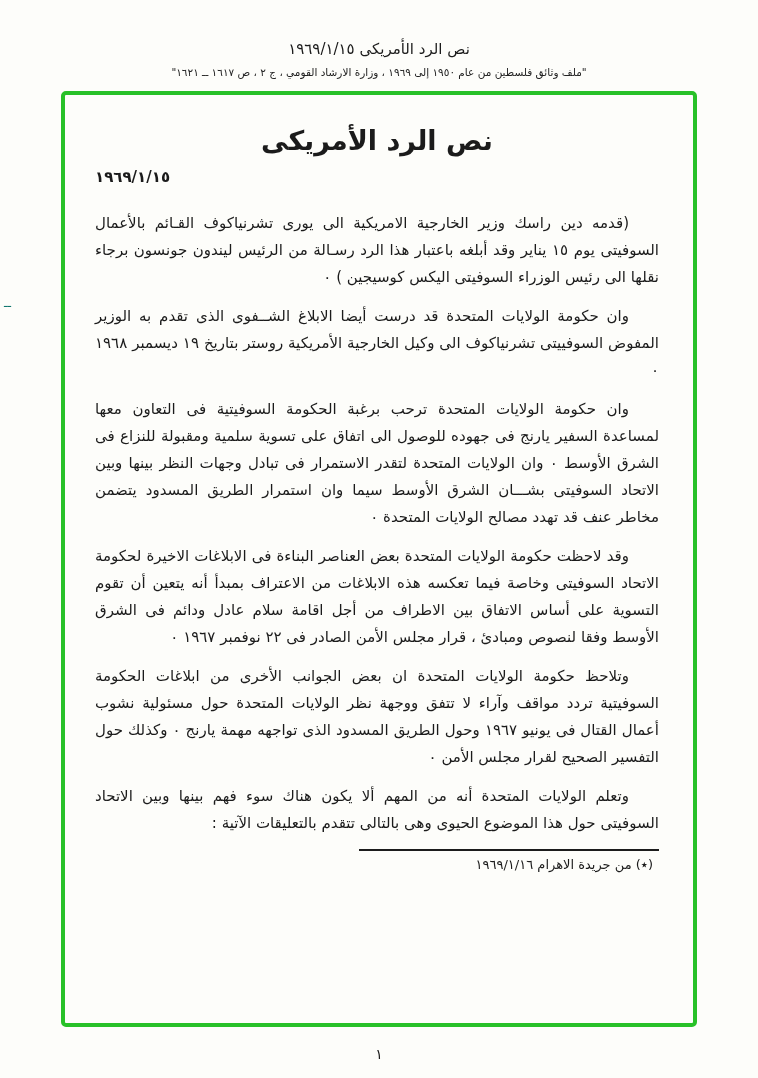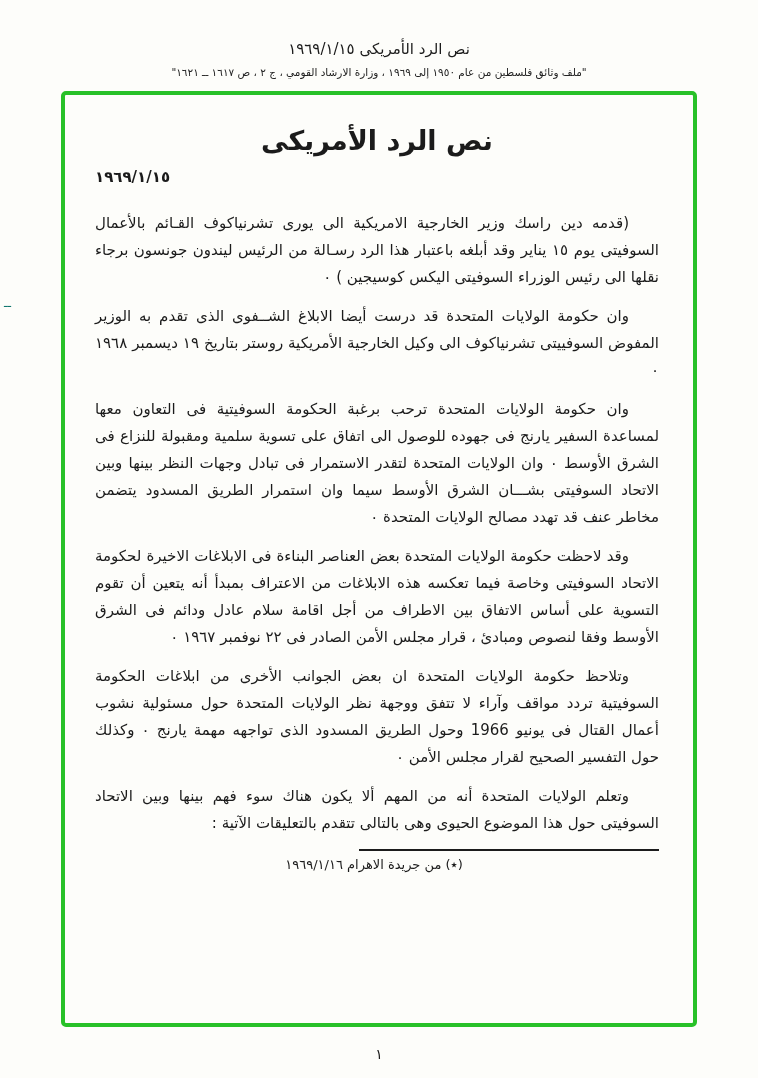--- a/index.html
+++ b/index.html
@@ -54,21 +54,21 @@
     margin: 0 0 24px;
     letter-spacing: 1px;
   }
   .doc-body p {
     font-size: 15px;
     line-height: 1.8;
     text-align: justify;
     text-indent: 30px;
     margin: 0 0 12px;
   }
-  .footnote-area { margin-top: 12px; text-align: center; }
+  .footnote-area { margin-top: 12px; }
   .footnote-rule {
     width: 300px;            
     border-top: 2px solid #1c1c1c;
   }
   .footnote-text {
     font-size: 13px;
     padding-top: 6px;
     padding-right: 6px;
   }
   .page-number {
@@ -105,21 +105,21 @@
 
     <h1 class="doc-title">نص الرد الأمريكى</h1>
 
     <div class="doc-date">١٩٦٩/١/١٥</div>
 
     <div class="doc-body">
       <p>(قدمه دين راسك وزير الخارجية الامريكية الى يورى تشرنياكوف القـائم بالأعمال السوفيتى يوم ١٥ يناير وقد أبلغه باعتبار هذا الرد رسـالة من الرئيس ليندون جونسون برجاء نقلها الى رئيس الوزراء السوفيتى اليكس كوسيجين ) ٠</p>
       <p>وان حكومة الولايات المتحدة قد درست أيضا الابلاغ الشــفوى الذى تقدم به الوزير المفوض السوفييتى تشرنياكوف الى وكيل الخارجية الأمريكية روستر بتاريخ ١٩ ديسمبر ١٩٦٨ ٠</p>
       <p>وان حكومة الولايات المتحدة ترحب برغبة الحكومة السوفيتية فى التعاون معها لمساعدة السفير يارنج فى جهوده للوصول الى اتفاق على تسوية سلمية ومقبولة للنزاع فى الشرق الأوسط ٠ وان الولايات المتحدة لتقدر الاستمرار فى تبادل وجهات النظر بينها وبين الاتحاد السوفيتى بشـــان الشرق الأوسط سيما وان استمرار الطريق المسدود يتضمن مخاطر عنف قد تهدد مصالح الولايات المتحدة ٠</p>
       <p>وقد لاحظت حكومة الولايات المتحدة بعض العناصر البناءة فى الابلاغات الاخيرة لحكومة الاتحاد السوفيتى وخاصة فيما تعكسه هذه الابلاغات من الاعتراف بمبدأ أنه يتعين أن تقوم التسوية على أساس الاتفاق بين الاطراف من أجل اقامة سلام عادل ودائم فى الشرق الأوسط وفقا لنصوص ومبادئ ، قرار مجلس الأمن الصادر فى ٢٢ نوفمبر ١٩٦٧ ٠</p>
-      <p>وتلاحظ حكومة الولايات المتحدة ان بعض الجوانب الأخرى من ابلاغات الحكومة السوفيتية تردد مواقف وآراء لا تتفق ووجهة نظر الولايات المتحدة حول مسئولية نشوب أعمال القتال فى يونيو 1966 وحول الطريق المسدود الذى تواجهه مهمة يارنج ٠ وكذلك حول التفسير الصحيح لقرار مجلس الأمن ٠</p>
+      <p>وتلاحظ حكومة الولايات المتحدة ان بعض الجوانب الأخرى من ابلاغات الحكومة السوفيتية تردد مواقف وآراء لا تتفق ووجهة نظر الولايات المتحدة حول مسئولية نشوب أعمال القتال فى يونيو ١٩٦٧ وحول الطريق المسدود الذى تواجهه مهمة يارنج ٠ وكذلك حول التفسير الصحيح لقرار مجلس الأمن ٠</p>
       <p>وتعلم الولايات المتحدة أنه من المهم ألا يكون هناك سوء فهم بينها وبين الاتحاد السوفيتى حول هذا الموضوع الحيوى وهى بالتالى تتقدم بالتعليقات الآتية :</p>
     </div>
 
     <div class="footnote-area">
       <div class="footnote-rule"></div>
       <div class="footnote-text">(٭) من جريدة الاهرام ١٩٦٩/١/١٦</div>
     </div>
 
   </div>
 

